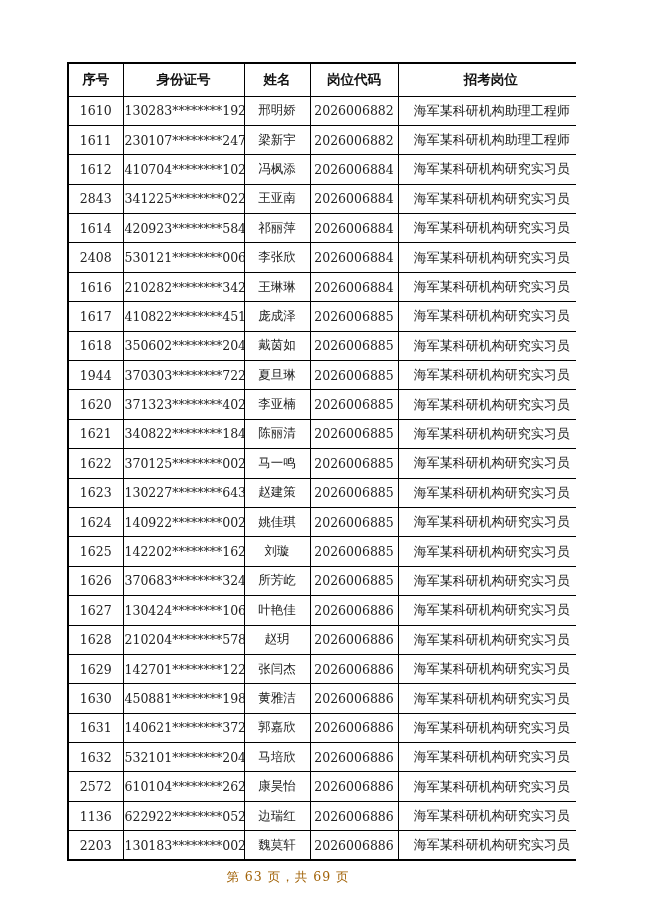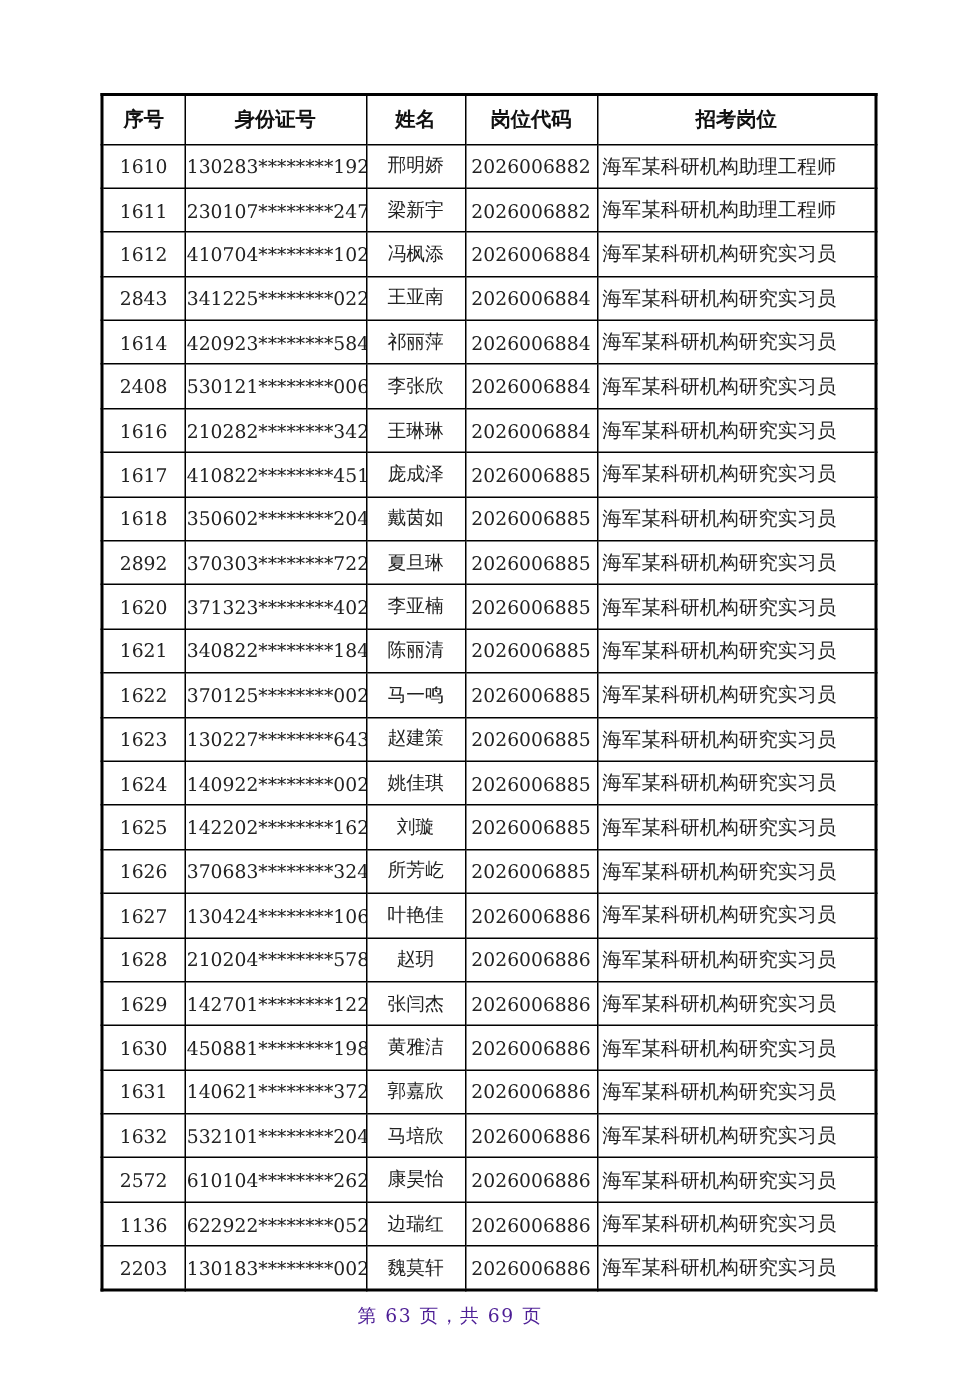--- a/index.html
+++ b/index.html
@@ -8,21 +8,20 @@
     background: #ffffff;
   }
   .page {
     position: relative;
     width: 576px;
     height: 919px;
     background: #ffffff;
     font-family: "DejaVu Serif", "Liberation Serif", serif;
     color: #1c1c1c;
     overflow: hidden;
-    padding-left: 24px;
   }
   table.doc-table {
     position: absolute;
     left: 67px;
     top: 62px;
     border-collapse: collapse;
     table-layout: fixed;
     width: 516px;
     border: 2px solid #000;
   }
@@ -41,32 +40,32 @@
     color: #111;
   }
   table.doc-table td {
     height: 29.4px;
     font-size: 12.5px;
     text-align: center;
     font-weight: normal;
     color: #222;
   }
   table.doc-table td.job-title {
-    text-align: left;
+    text-align: center;
     padding-left: 3px;
     font-size: 13px;
   }
   .page-footer {
     position: absolute;
     left: 0;
     top: 869px;
     width: 100%;
     text-align: center;
     font-size: 12.5px;
-    color: #4c1d95;
+    color: #a16207;
     letter-spacing: 1px;
   }
 </style>
 </head>
 <body>
 
 <div class="page">
 
   <table class="doc-table">
     <colgroup>
@@ -143,21 +142,21 @@
           <td class="job-title">海军某科研机构研究实习员</td>
         </tr>
         <tr>
           <td>1618</td>
           <td>350602********2042</td>
           <td>戴茵如</td>
           <td>2026006885</td>
           <td class="job-title">海军某科研机构研究实习员</td>
         </tr>
         <tr>
-          <td>2892</td>
+          <td>1944</td>
           <td>370303********7222</td>
           <td>夏旦琳</td>
           <td>2026006885</td>
           <td class="job-title">海军某科研机构研究实习员</td>
         </tr>
         <tr>
           <td>1620</td>
           <td>371323********4020</td>
           <td>李亚楠</td>
           <td>2026006885</td>

